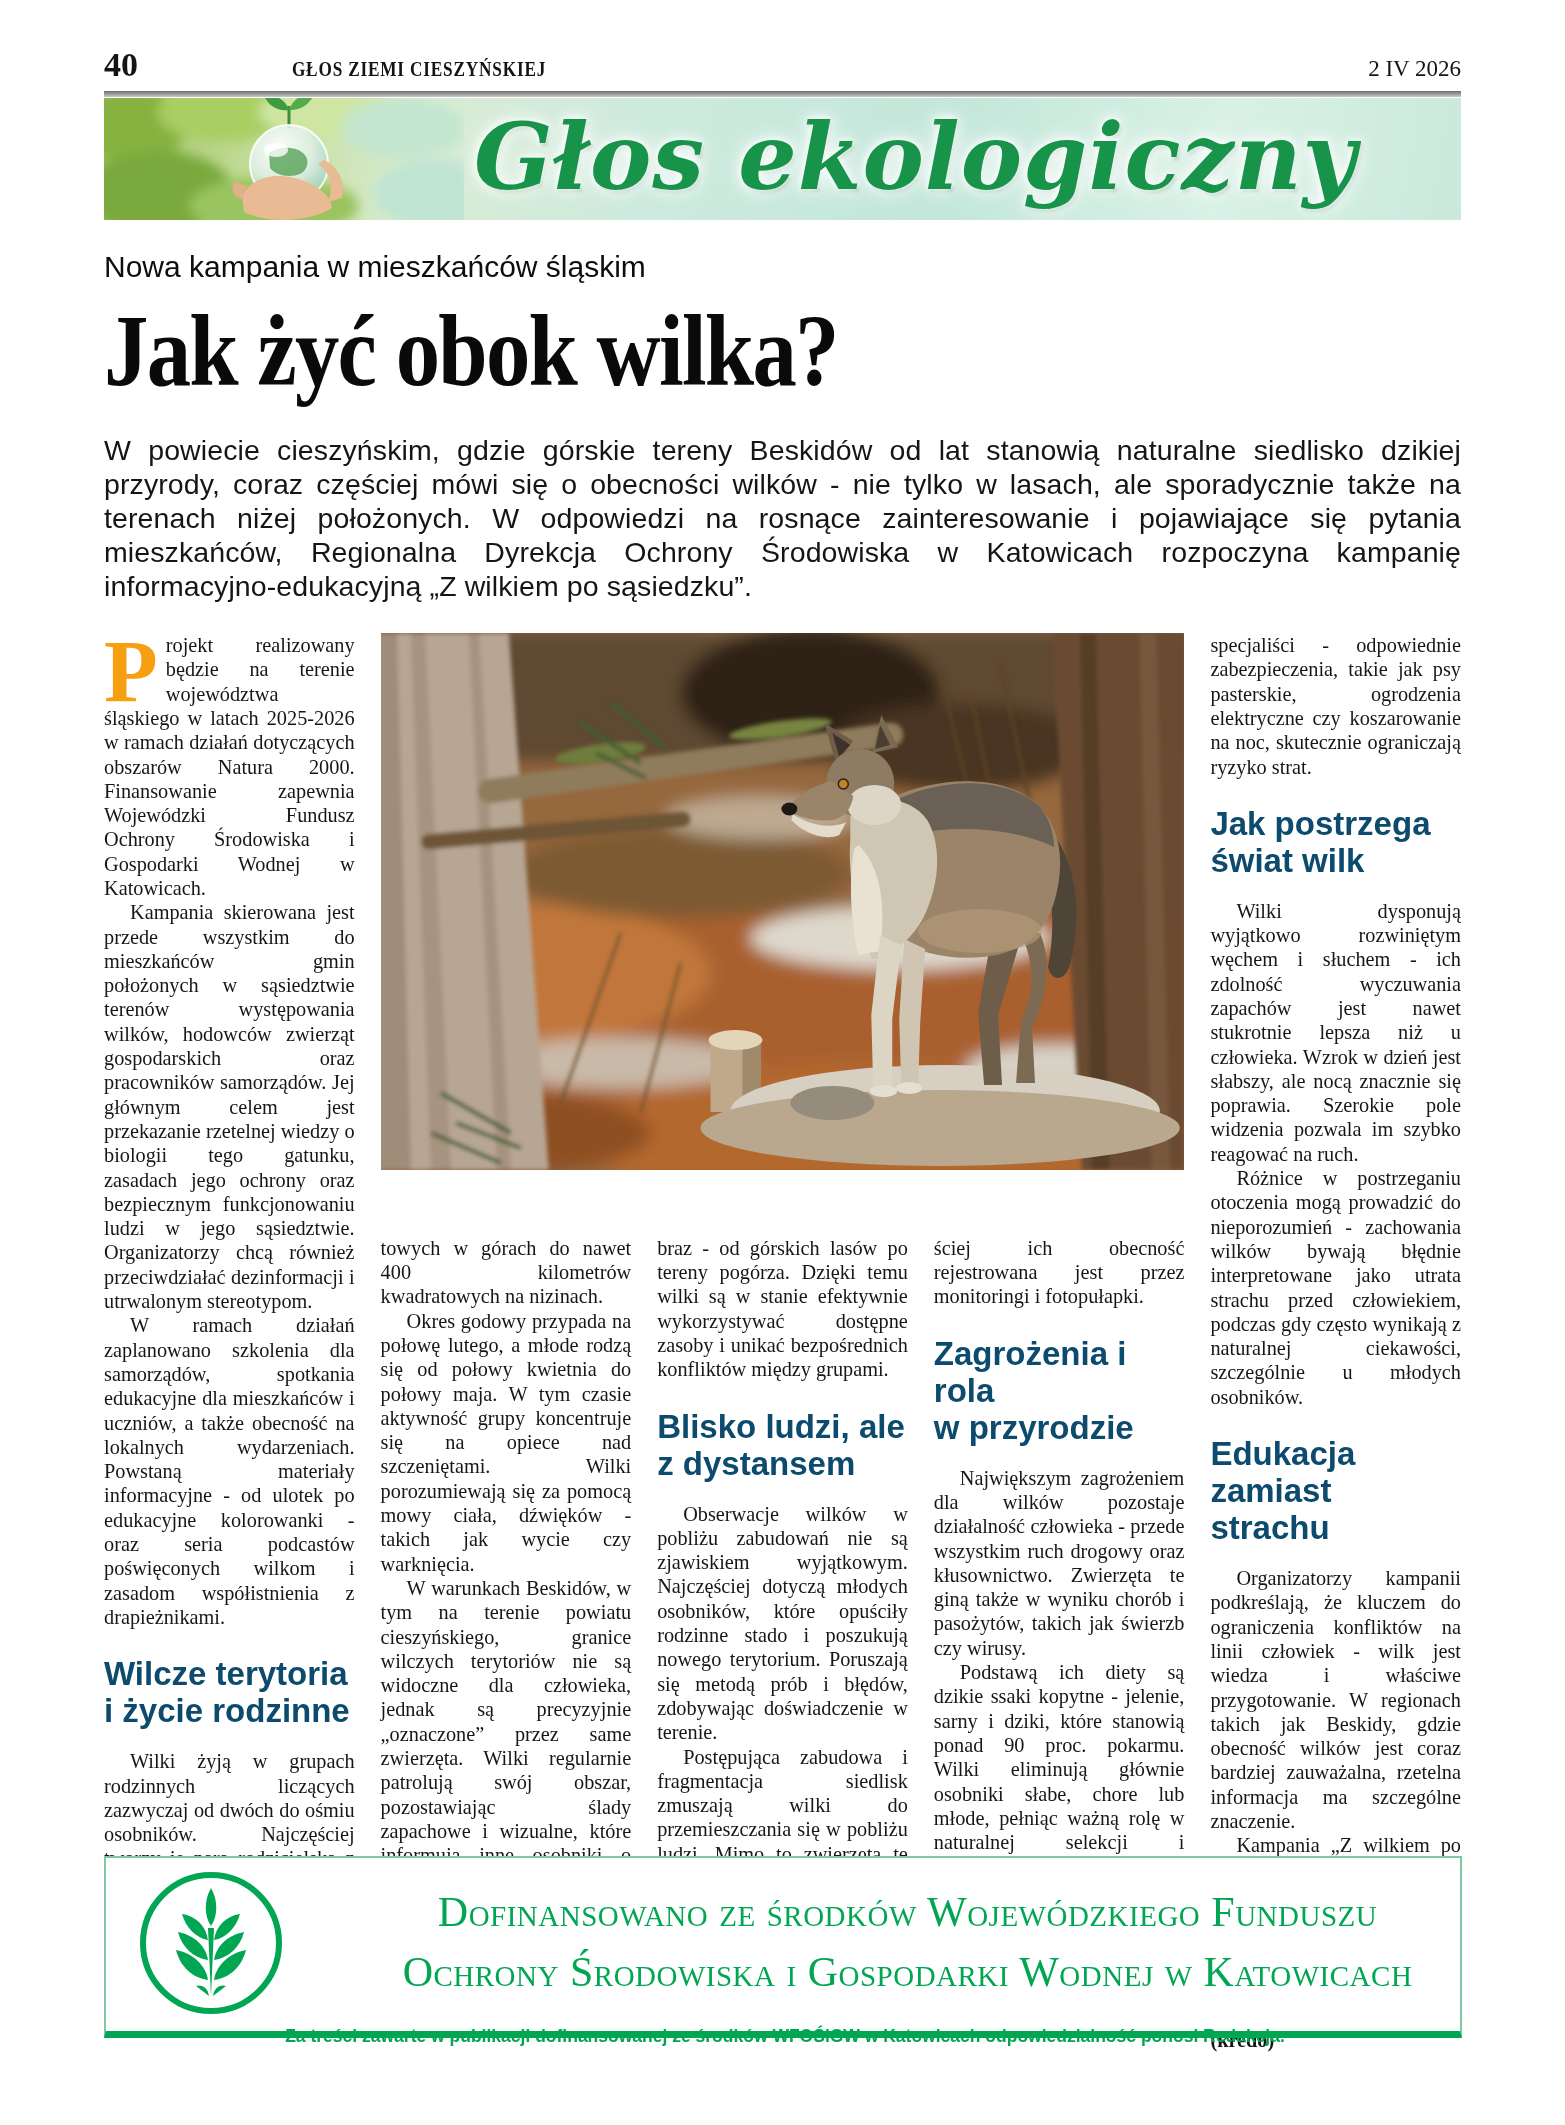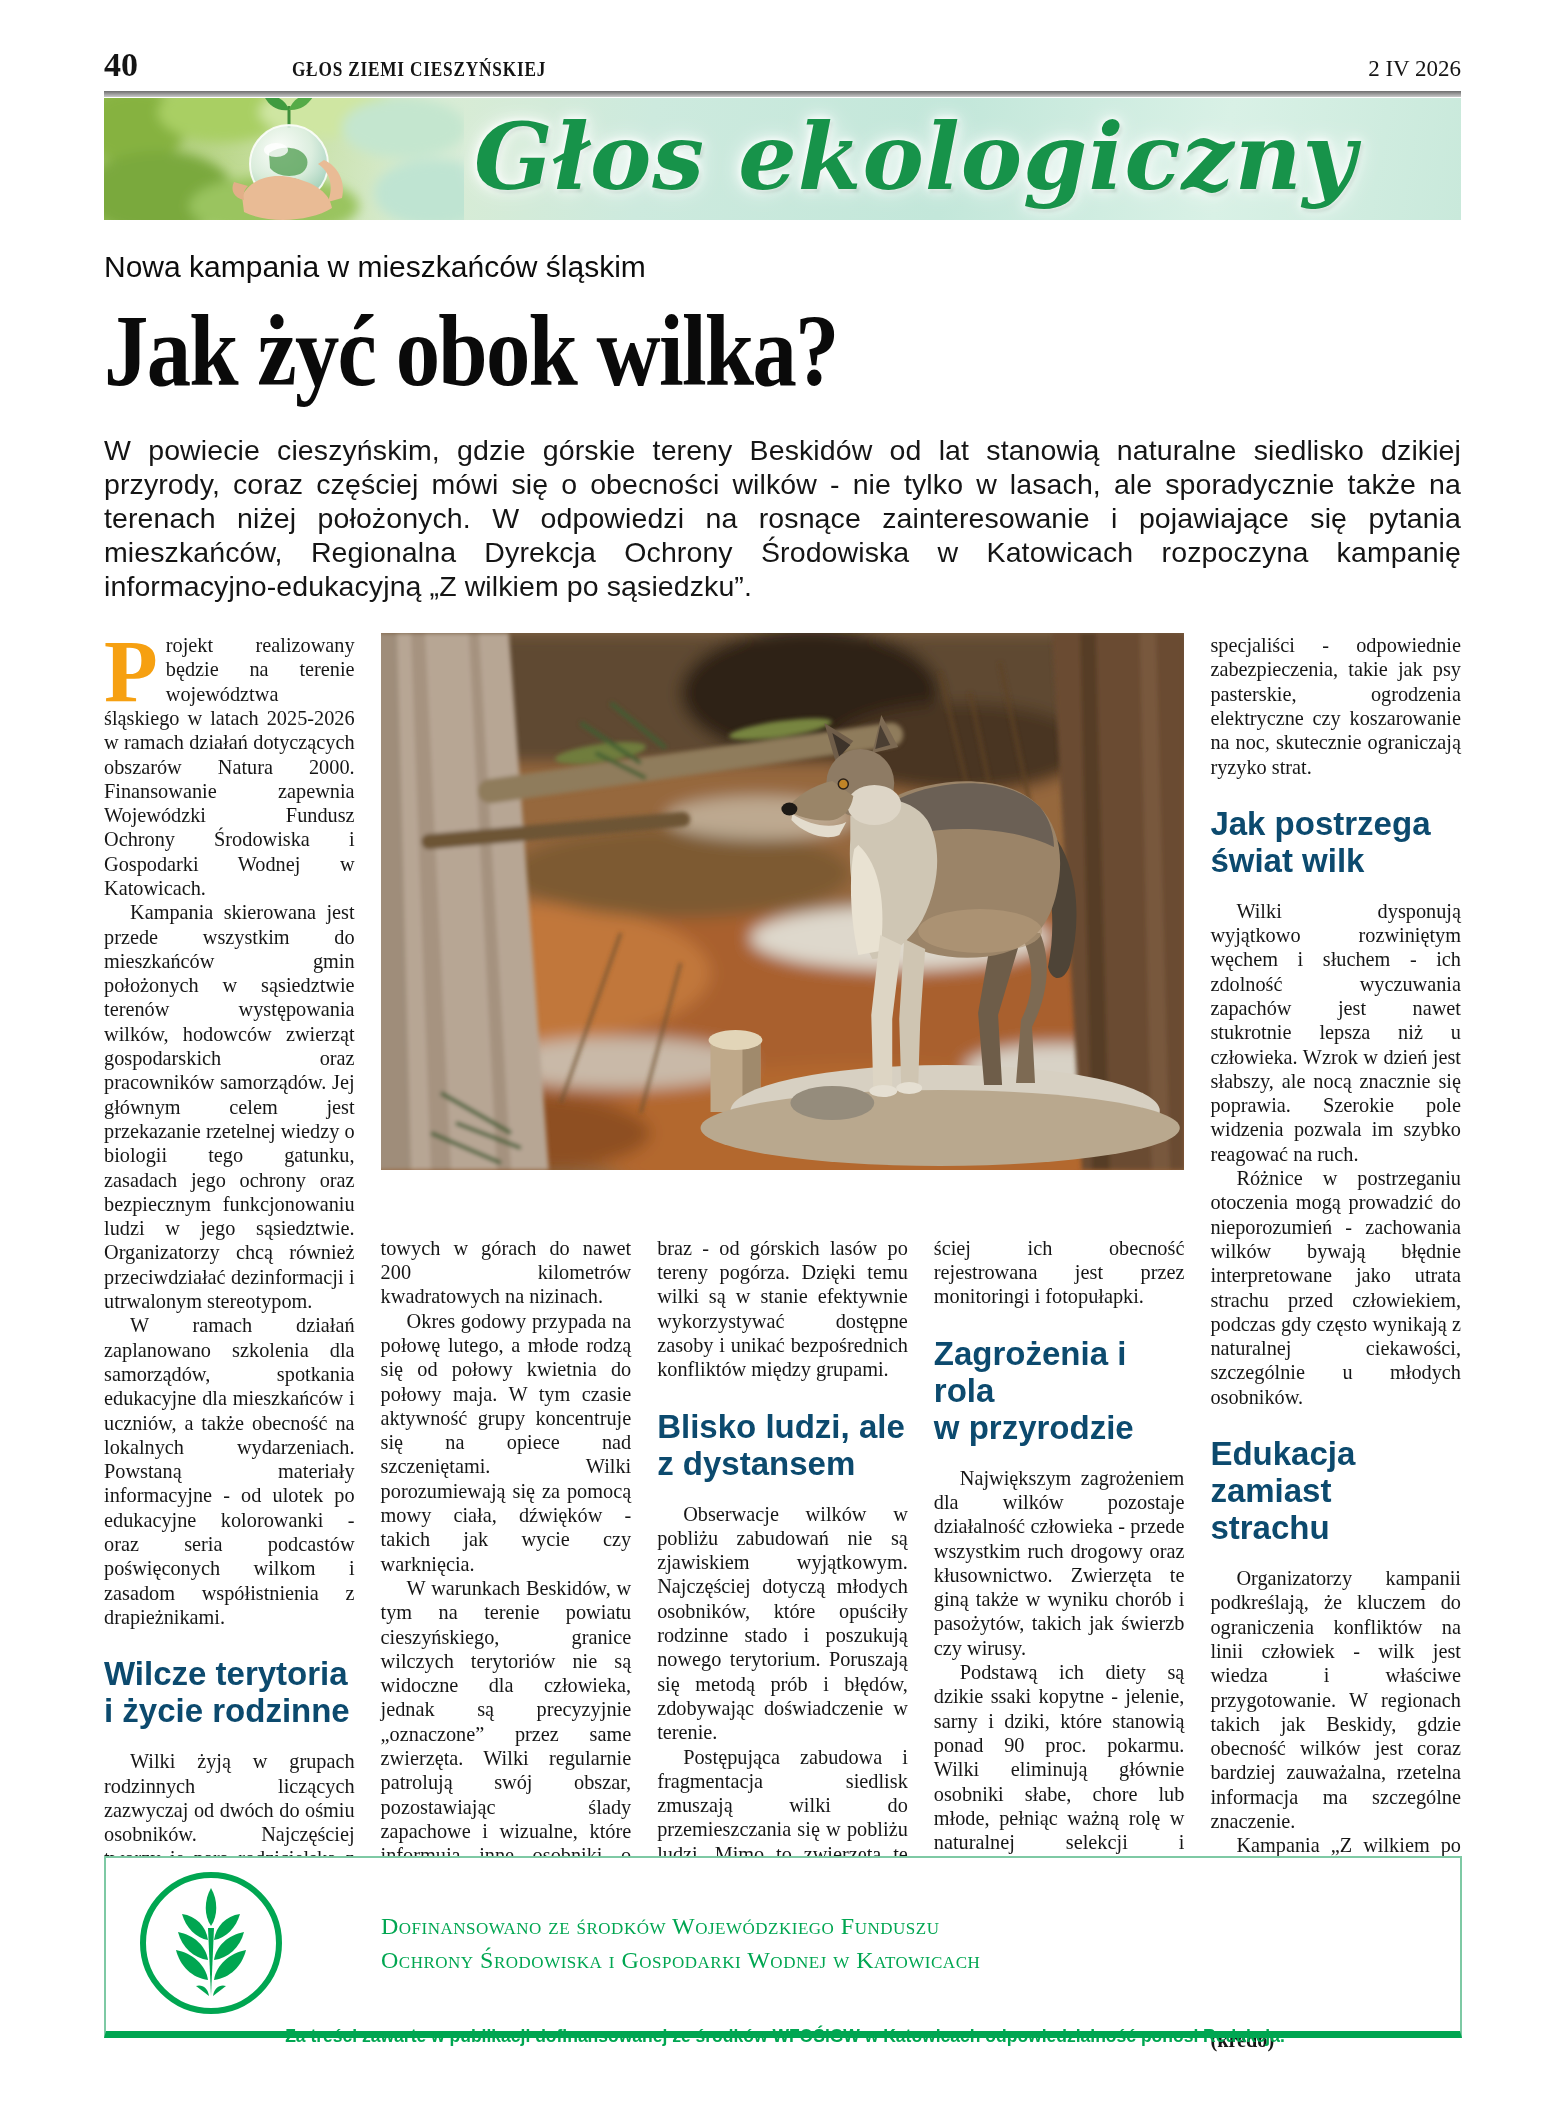--- a/index.html
+++ b/index.html
@@ -52,21 +52,21 @@
 
   figure.photo { width:100%; height:537px; margin-bottom:14px; }
   figure.photo svg { width:100%; height:100%; display:block; }
 
   
   .footer-box { position:absolute; left:104px; right:103px; top:1856px; height:182px;
     border:2px solid #7ec9a4; border-bottom:7px solid #00a651; background:#fff;
     display:grid; grid-template-columns:215px 1fr; align-items:center; padding:10px 26px 6px 30px; }
   .footer-logo { width:150px; height:150px; }
   .funding { padding-left:30px; color:#00a651; font-family:"Liberation Serif", serif;
-    font-variant-caps:small-caps; font-size:24px; line-height:1.42; letter-spacing:.5px; }
+    font-variant-caps:small-caps; font-size:42px; line-height:1.42; letter-spacing:.5px;text-align:center; }
   .disclaimer { grid-column:1 / 3; text-align:center; font:700 17.5px/1.2 "Liberation Sans", sans-serif;
     color:#00a651; padding-top:8px; }
 </style>
 </head>
 <body>
 
 <div class="page">
 
   <div class="masthead">
     <div class="mast-page-no">40</div>
@@ -218,21 +218,21 @@
           <path d="M452,148 C432,152 415,164 406,176 C418,185 437,189 453,187 C464,184 471,176 473,163 Z" fill="#9a8568"></path>
           <path d="M412,181 C430,193 452,196 466,189 L459,202 C445,208 424,201 411,187 Z" fill="#e3dccd"></path>
           <ellipse cx="409" cy="176" rx="8" ry="6.5" fill="#1d1a16"></ellipse>
           <circle cx="463" cy="151" r="5" fill="#c08427"></circle>
           <circle cx="463" cy="151" r="5" fill="none" stroke="#2a2119" stroke-width="1.5"></circle>
         </g>
       </svg>
     </figure>
 
     <div class="colB">
-      <p class="para">towych w górach do nawet 200 kilometrów kwadratowych na nizinach.</p>
+      <p class="para">towych w górach do nawet 400 kilometrów kwadratowych na nizinach.</p>
       <p class="para ind">Okres godowy przypada na połowę lutego, a młode rodzą się od połowy kwietnia do połowy maja. W tym czasie aktywność grupy koncentruje się na opiece nad szczeniętami. Wilki porozumiewają się za pomocą mowy ciała, dźwięków - takich jak wycie czy warknięcia.</p>
       <p class="para ind">W warunkach Beskidów, w tym na terenie powiatu cieszyńskiego, granice wilczych terytoriów nie są widoczne dla człowieka, jednak są precyzyjnie „oznaczone” przez same zwierzęta. Wilki regularnie patrolują swój obszar, pozostawiając ślady zapachowe i wizualne, które informują inne osobniki o zajętym rewirze. Terytoria poszczególnych grup rzadko się pokrywają, a ich granice mogą przebiegać przez zróżnicowany krajo-</p>
     </div>
 
     <div class="colC">
       <p class="para">braz - od górskich lasów po tereny pogórza. Dzięki temu wilki są w stanie efektywnie wykorzystywać dostępne zasoby i unikać bezpośrednich konfliktów między grupami.</p>
       <h3 class="subhead">Blisko ludzi, ale
 z dystansem</h3>
       <p class="para ind">Obserwacje wilków w pobliżu zabudowań nie są zjawiskiem wyjątkowym. Najczęściej dotyczą młodych osobników, które opuściły rodzinne stado i poszukują nowego terytorium. Poruszają się metodą prób i błędów, zdobywając doświadczenie w terenie.</p>
       <p class="para ind">Postępująca zabudowa i fragmentacja siedlisk zmuszają wilki do przemieszczania się w pobliżu ludzi. Mimo to zwierzęta te starają się unikać bezpośredniego kontaktu. Najczęściej są aktywne nocą lub o świcie. Coraz czę-</p>

